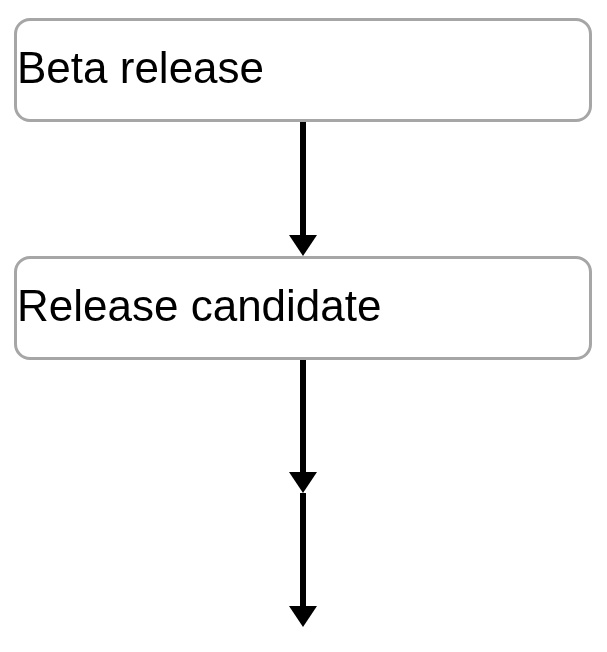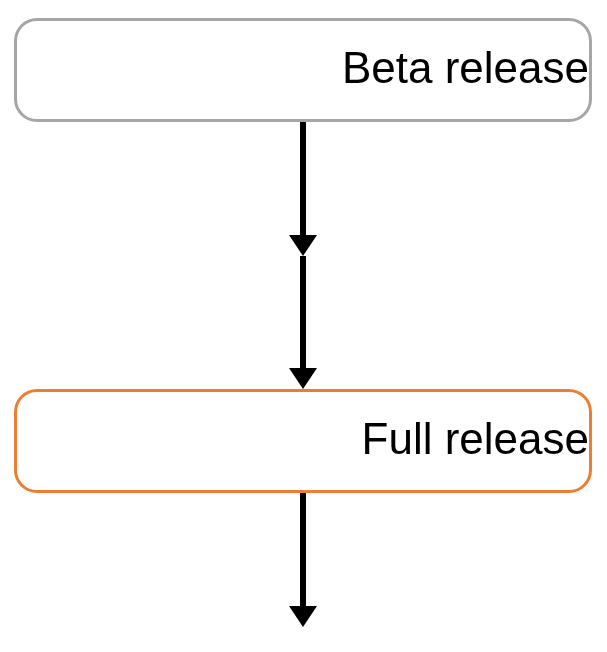--- a/index.html
+++ b/index.html
@@ -15,25 +15,25 @@
     padding: 18px 15px 25px 14px;
     display: flex;
     flex-direction: column;
     background: var(--bg, #ffffff);
   }
   .node {
     box-sizing: border-box;
     height: 104px;
     width: 100%;
     border: 3px solid var(--node-border, #A6A6A6);
-    border-radius: 23px;
+    border-radius: 16px;
     background: #ffffff;
     display: flex;
     align-items: center;
-    justify-content: flex-end;
+    justify-content: flex-start;
     flex: 0 0 auto;
   }
   .node.highlight {
     border-color: var(--highlight-border, #ED7D31);
   }
   .node .label {
     font-size: 44px;
     line-height: 1;
     color: var(--text, #000000);
     white-space: nowrap;
@@ -68,29 +68,29 @@
 
   <div class="node">
     <span class="label">Beta release</span>
   </div>
 
   <div class="arrow">
     <div class="shaft"></div>
     <div class="head"></div>
   </div>
 
+  <div class="node">
+    <span class="label">Release candidate</span>
+  </div>
 
   <div class="arrow">
     <div class="shaft"></div>
     <div class="head"></div>
   </div>
 
-  <div class="node highlight">
-    <span class="label">Full release</span>
-  </div>
 
   <div class="arrow">
     <div class="shaft"></div>
     <div class="head"></div>
   </div>
 
 
 </div>
 
 </body></html>

